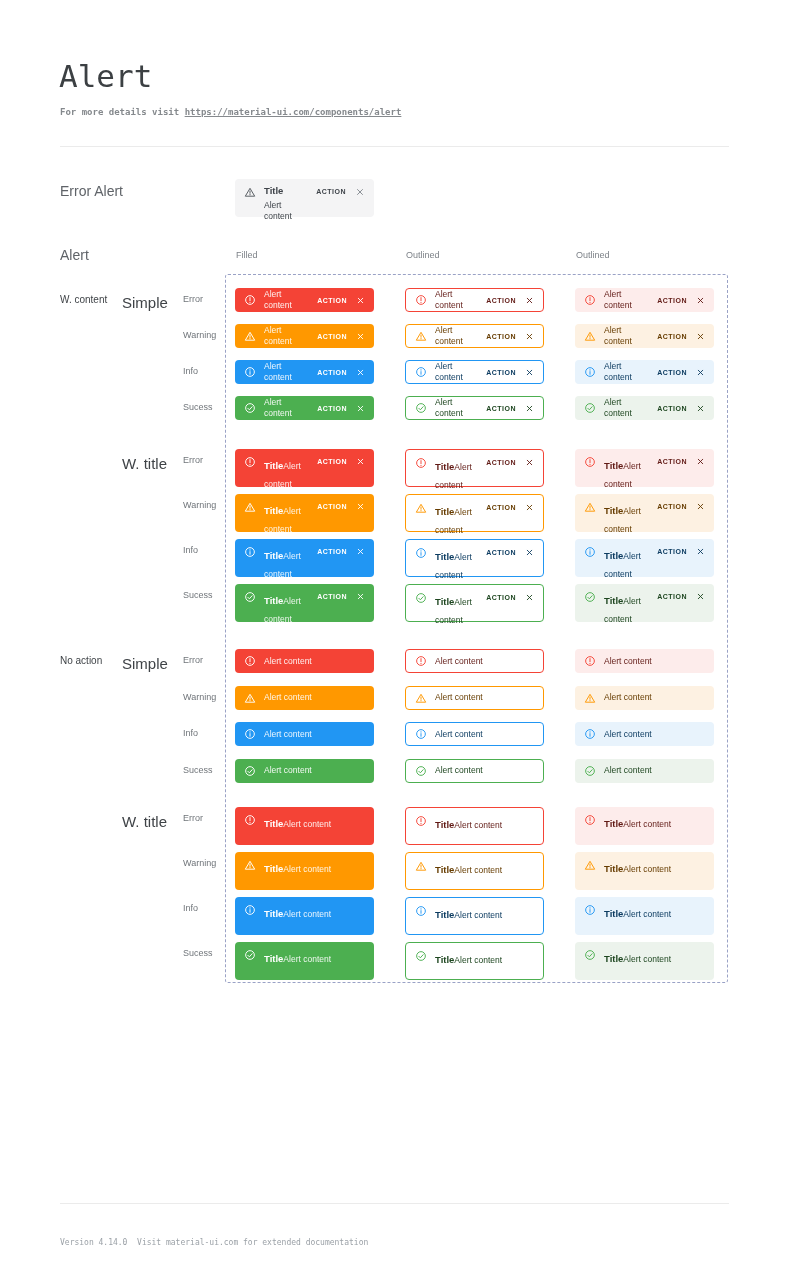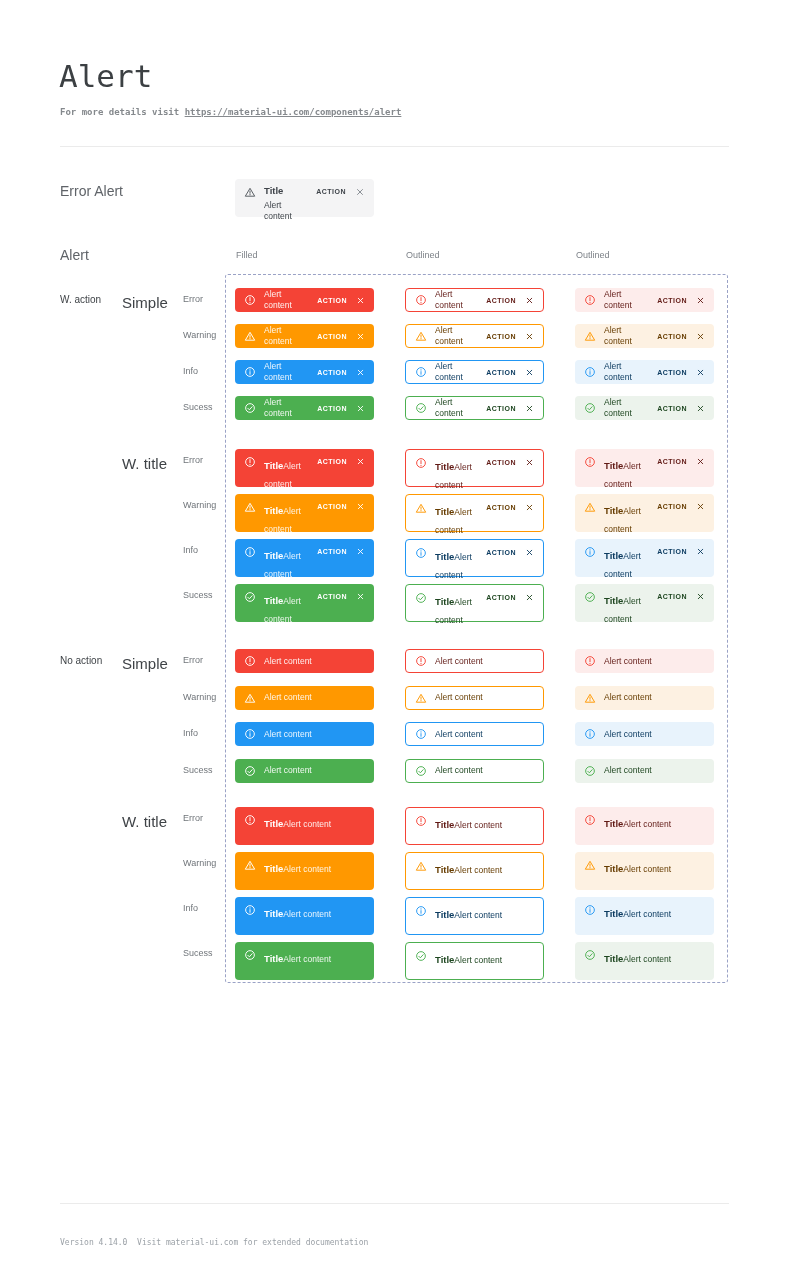--- a/index.html
+++ b/index.html
@@ -109,21 +109,21 @@
 
   <div class="section-label grid-heading">Alert</div>
 
   <div class="col-header" style="left:236px">Filled</div>
   <div class="col-header" style="left:406px">Outlined</div>
   <div class="col-header" style="left:576px">Outlined</div>
 
   <div class="grid-frame"></div>
 
   <div id="grid-root">
-      <div class="rlabel group-label" style="left: 60px; top: 294px;">W. action</div>
+      <div class="rlabel group-label" style="left: 60px; top: 294px;">W. content</div>
       <div class="rlabel variant-label" style="left: 122px; top: 294px;">Simple</div>
       <div class="rlabel severity-label" style="left: 183px; top: 294px;">Error</div>
       <div class="alert" style="left: 235px; top: 288px; width: 139px; height: 24px; background: rgb(244, 67, 54); color: rgb(255, 255, 255);">
         <span class="a-icon" style="color: rgb(255, 255, 255);">
           <svg width="12" height="12" viewBox="0 0 24 24">
             <circle cx="12" cy="12" r="8.7" fill="none" stroke="currentColor" stroke-width="1.9"></circle>
             <line x1="12" y1="7.2" x2="12" y2="13.2" stroke="currentColor" stroke-width="1.9" stroke-linecap="round"></line>
             <circle cx="12" cy="16.6" r="1.2" fill="currentColor"></circle>
           </svg>
         </span>

